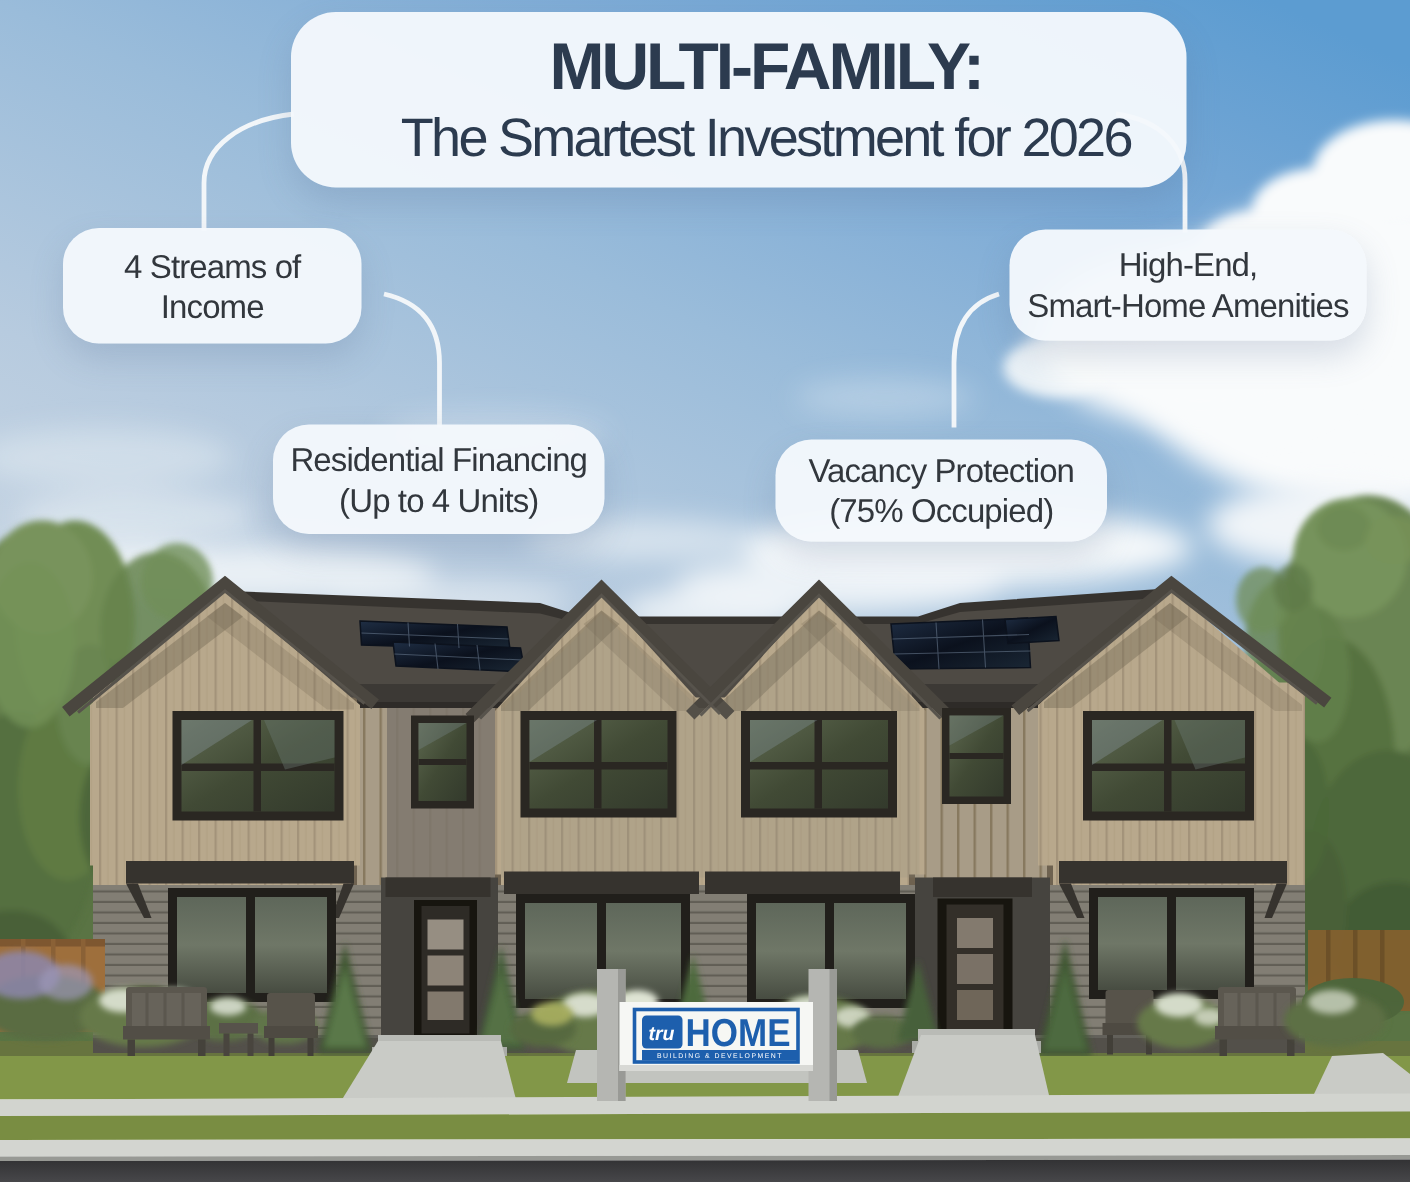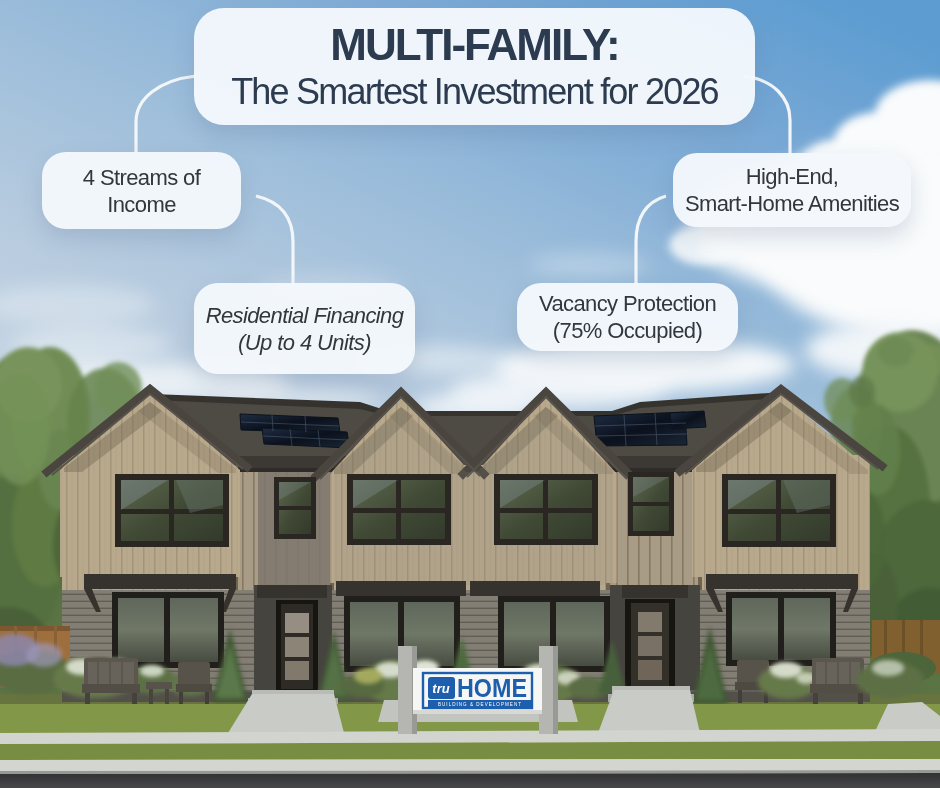--- a/index.html
+++ b/index.html
@@ -498,32 +498,32 @@
 
 <path d="M196,76 C160,80 136,98 136,122 L136,154" fill="none" stroke="#f2f6f9" stroke-width="3.2"></path>
 
 <path d="M256,196 C282,202 293,218 293,242 L293,285" fill="none" stroke="#f2f6f9" stroke-width="3.2"></path>
 
 <path d="M744,76 C774,80 790,98 790,120 L790,155" fill="none" stroke="#f2f6f9" stroke-width="3.2"></path>
 
 <path d="M666,196 C646,202 636,218 636,242 L636,285" fill="none" stroke="#f2f6f9" stroke-width="3.2"></path>
 </svg>
 
-<div class="bubble" style="left:194px;top:8px;width:561px;height:117px;border-radius:30px;">
+<div class="bubble" style="left:194px;top:8px;width:561px;height:117px;border-radius:30px;padding-left:36px;">
   <div style="font-size:44px;font-weight:bold;color:#2c3b4f;letter-spacing:-2px;line-height:50px;">MULTI-FAMILY:</div>
   <div style="font-size:36px;font-weight:normal;color:#2c3b4f;letter-spacing:-1.8px;line-height:43px;">The Smartest Investment for 2026</div>
 </div>
 
 <div class="bubble" style="left:42px;top:152px;width:199px;height:77px;">
   <div class="t">4 Streams of<br>Income</div>
 </div>
 
-<div class="bubble" style="left:194px;top:283px;width:221px;height:91px;font-style:italic;">
+<div class="bubble" style="left:182px;top:283px;width:221px;height:73px;">
   <div class="t">Residential Financing<br>(Up to 4 Units)</div>
 </div>
 
-<div class="bubble" style="left:517px;top:283px;width:221px;height:68px;">
+<div class="bubble" style="left:517px;top:293px;width:221px;height:68px;">
   <div class="t">Vacancy Protection<br>(75% Occupied)</div>
 </div>
 
 <div class="bubble" style="left:673px;top:153px;width:238px;height:74px;">
   <div class="t">High-End,<br>Smart-Home Amenities</div>
 </div>
 
 </body></html>

